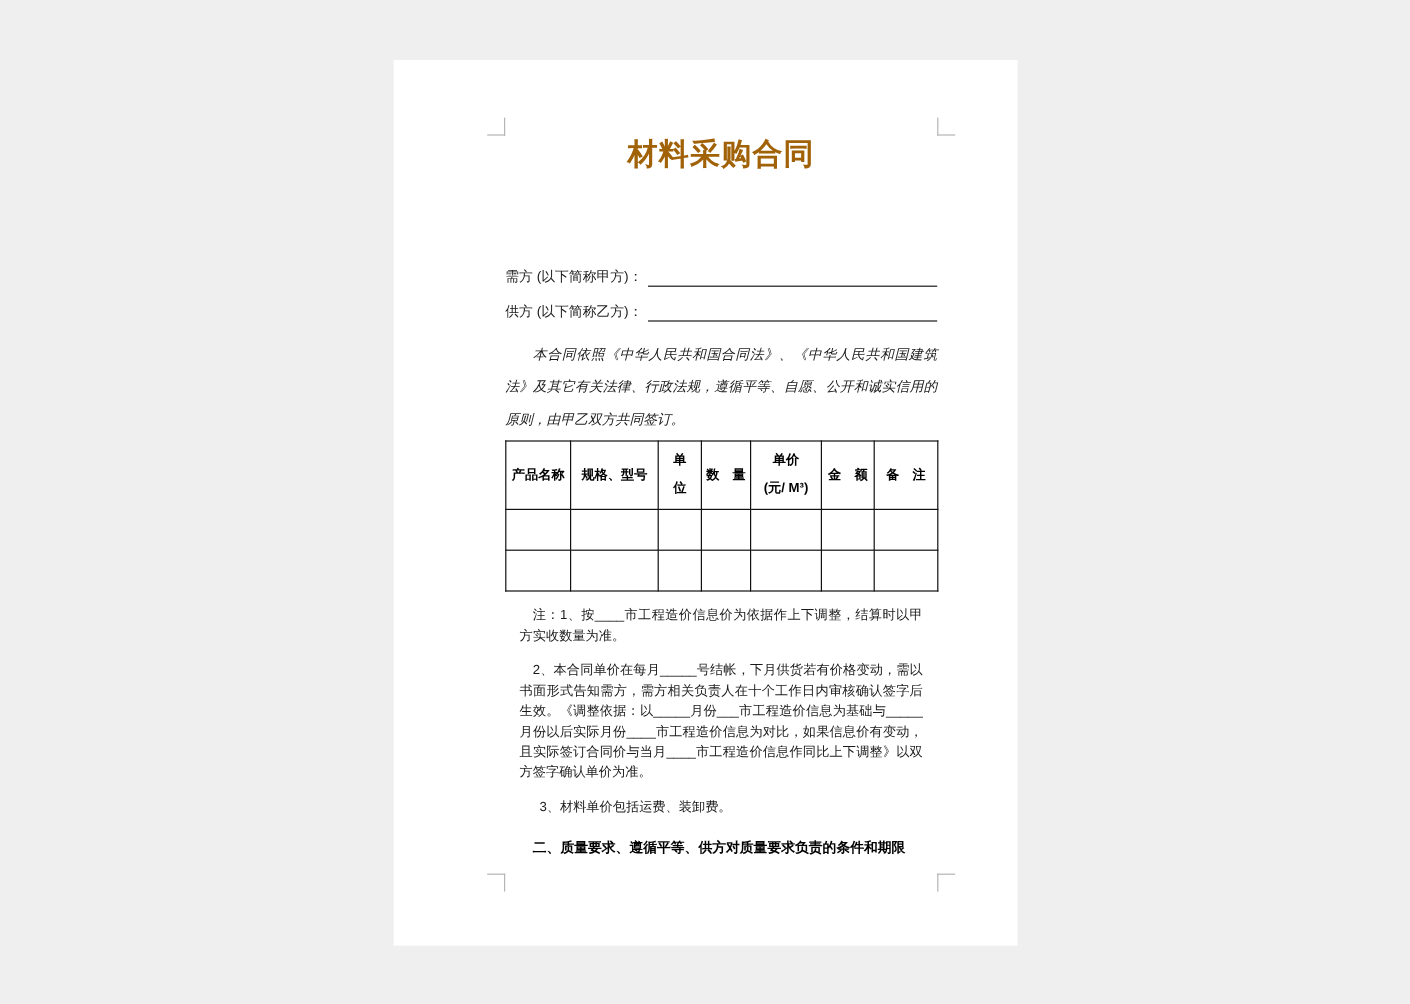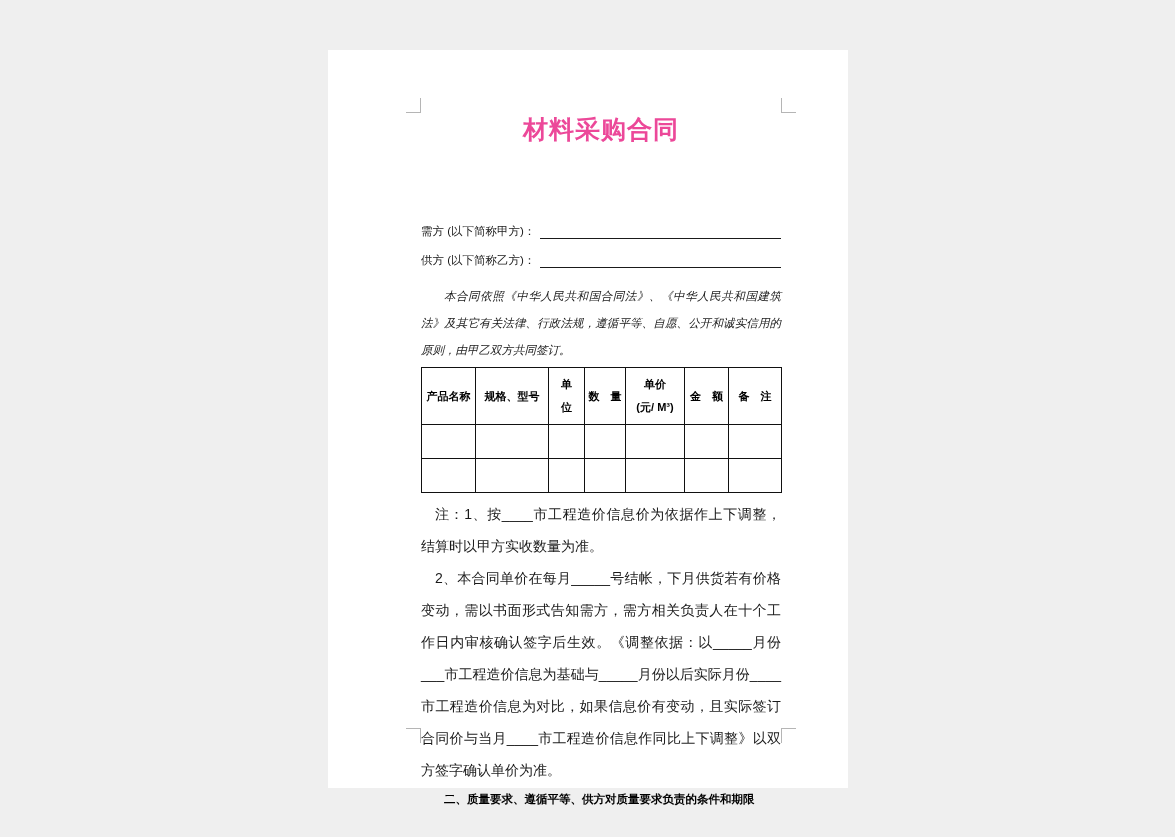--- a/index.html
+++ b/index.html
@@ -42,21 +42,21 @@
   .crop.bl { left: -15px; bottom: -15px; border-right: 1px solid #b5b5b5; border-top: 1px solid #b5b5b5; }
   .crop.br { right: -15px; bottom: -15px;border-left: 1px solid #b5b5b5;  border-top: 1px solid #b5b5b5; }
 
   .doc-title {
     margin: 0;
     font-size: 25px;
     line-height: 32px;
     font-weight: bold;
     text-align: center;
     letter-spacing: 1px;
-    color: #ec4899;
+    color: #a16207;
   }
   .party-block { margin-top: 65px; }
   .party-row {
     display: flex;
     align-items: flex-end;
     height: 29px;
   }
   .party-label {
     white-space: nowrap;
     line-height: 15px;
@@ -97,23 +97,23 @@
   table.products th {
     font-size: 11px;
     font-weight: bold;
     line-height: 23px;
     height: 56px;
     color: #000;
   }
   table.products td.blank-cell { height: 33px; }
   .notes { margin-top: 5px; }
   .note {
-    margin: 0;
-    font-size: 14px;
-    line-height: 32px;
+    margin: 12px;
+    font-size: 11px;
+    line-height: 17px;
     text-align: justify;
     text-indent: 1em;
   }
   .note.note-3 { text-indent: 1.5em; }
 </style>
 </head>
 <body>
 
 <div class="canvas">
   <div class="paper">
@@ -195,19 +195,20 @@
             <td class="blank-cell"></td>
             <td class="blank-cell"></td>
             <td class="blank-cell"></td>
           </tr>
         </tbody>
       </table>
 
       <div class="notes">
         <p class="note">注：1、按____市工程造价信息价为依据作上下调整，结算时以甲方实收数量为准。</p>
         <p class="note">2、本合同单价在每月_____号结帐，下月供货若有价格变动，需以书面形式告知需方，需方相关负责人在十个工作日内审核确认签字后生效。《调整依据：以_____月份___市工程造价信息为基础与_____月份以后实际月份____市工程造价信息为对比，如果信息价有变动，且实际签订合同价与当月____市工程造价信息作同比上下调整》以双方签字确认单价为准。</p>
+        <p class="note note-3">3、材料单价包括运费、装卸费。</p>
       </div>
 
       <p class="sec-heading">二、质量要求、遵循平等、供方对质量要求负责的条件和期限</p>
 
     </div>
   </div>
 </div>
 
 </body></html>

